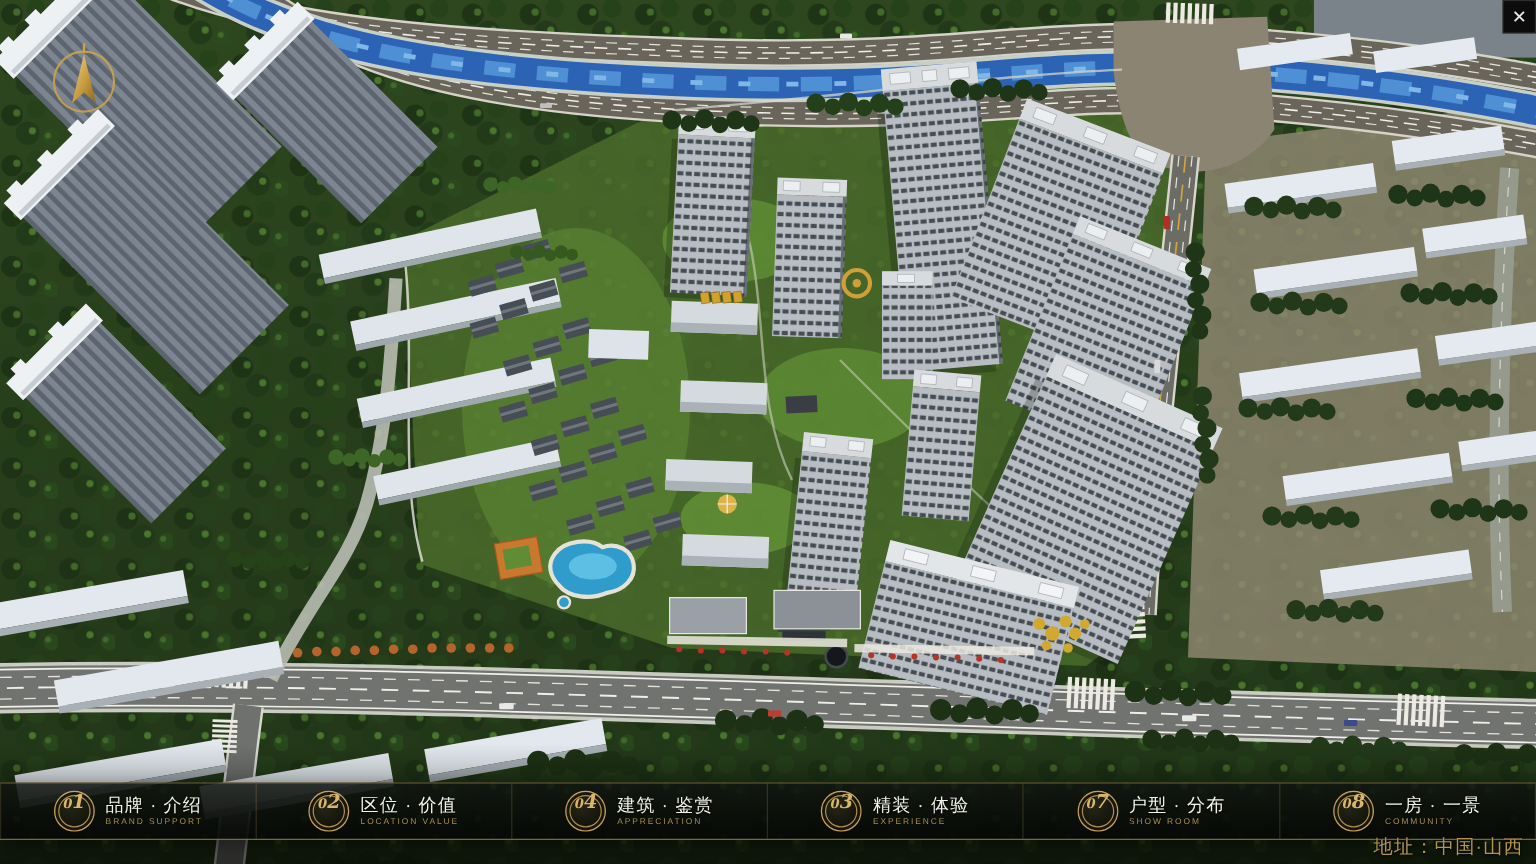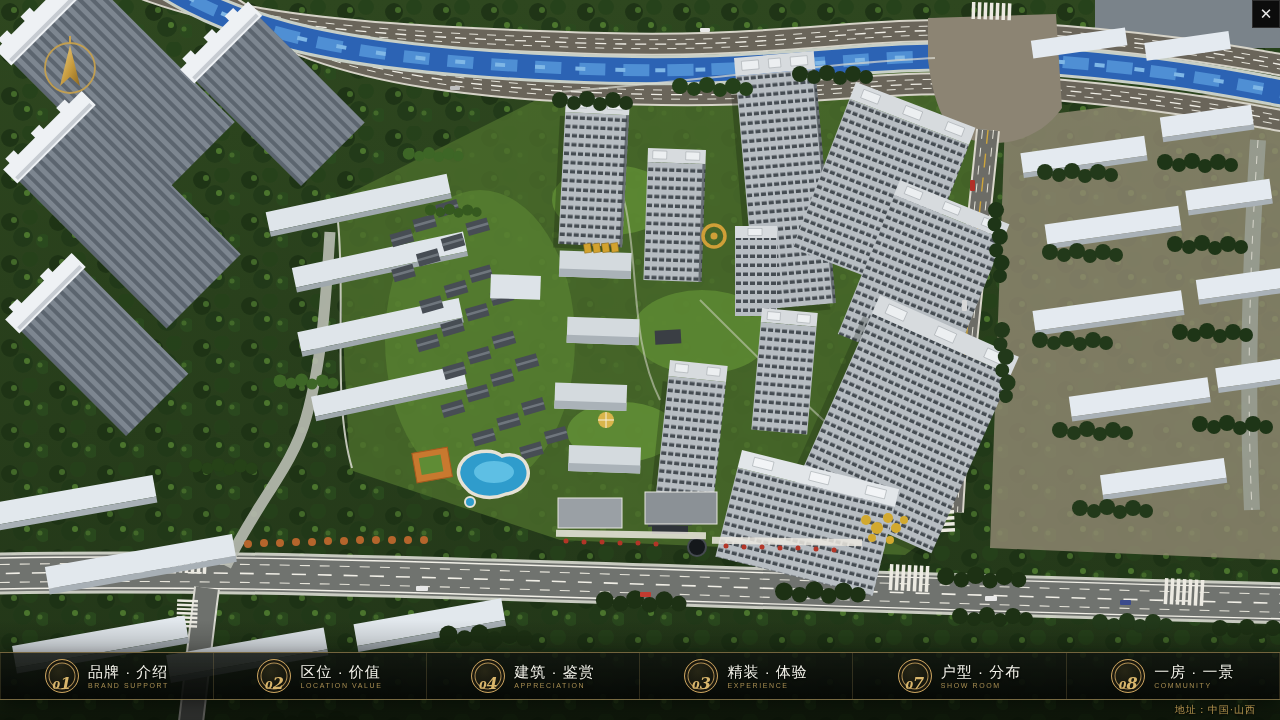--- a/index.html
+++ b/index.html
@@ -17,41 +17,41 @@
 
   
   .bottom-bar{position:absolute;left:0;right:0;bottom:20px;height:46px;display:flex;
               background:linear-gradient(180deg,rgba(16,20,15,.84),rgba(5,7,5,.9));
               border-top:1px solid rgba(186,160,98,.6);border-bottom:1px solid rgba(186,160,98,.6);
               box-shadow:0 6px 18px rgba(0,0,0,.55);}
   .nav-group{flex:1;display:flex;min-width:0;}
   .nav-item{flex:1;display:flex;align-items:center;justify-content:center;gap:9px;
             border-right:1px solid rgba(186,160,98,.22);cursor:pointer;min-width:0;}
   .nav-group.left .nav-item:first-child{border-left:1px solid rgba(186,160,98,.18);}
-  .badge{width:32px;height:32px;border-radius:50%;flex:none;display:flex;align-items:flex-end;justify-content:center;
+  .badge{width:32px;height:32px;border-radius:50%;flex:none;display:flex;align-items:flex-start;justify-content:center;
          border:1px solid #c9a25e;box-shadow:inset 0 0 0 2.5px rgba(8,10,7,.9),inset 0 0 0 3.5px rgba(201,162,94,.85);
          background:radial-gradient(circle at 40% 35%,rgba(70,62,34,.45),rgba(8,10,7,.75));}
   .nav-num{display:block;font:italic 700 16px "DejaVu Serif","Liberation Serif",serif;color:#d9b66c;line-height:1;}
   .nav-num::first-letter{font-size:11px;}
   .nav-txt{display:flex;flex-direction:column;align-items:flex-start;line-height:1;}
   .nav-zh{font-size:15px;font-weight:400;color:#f3f3ea;letter-spacing:1px;text-shadow:0 1px 2px #000;white-space:nowrap;}
   .nav-en{font-size:7px;color:#a88e52;letter-spacing:1.6px;margin-top:3px;white-space:nowrap;}
 
   
   .logo-panel{width:132px;flex:none;height:78px;margin-top:-16px;z-index:2;position:relative;cursor:pointer;
               background:linear-gradient(180deg,#0d120e,#070a07);
               border:1px solid #a18a50;box-shadow:0 0 0 3px #0a0d0a,0 6px 16px rgba(0,0,0,.7),inset 0 0 0 2px rgba(161,138,80,.3);
               display:flex;flex-direction:column;align-items:center;justify-content:center;box-sizing:border-box;}
   .logo-title{font-family:"DejaVu Serif","Liberation Serif",serif;font-size:18px;color:#dabb72;
               letter-spacing:5px;padding-left:5px;margin-top:3px;text-shadow:0 0 7px rgba(215,180,105,.4);}
   .logo-sub{width:58px;height:3px;margin-top:5px;opacity:.75;
             background:repeating-linear-gradient(90deg,#7e6b3f 0 3px,transparent 3px 6px);}
 
   
-  .address{position:absolute;right:24px;bottom:3px;font-size:10px;color:#b5954f;letter-spacing:1px;
+  .address{position:absolute;right:10px;bottom:3px;font-size:16px;color:#b5954f;letter-spacing:1px;
            text-shadow:0 1px 2px #000;}
 </style>
 </head>
 <body>
 
 <div class="stage">
 
   <svg class="scene" viewBox="0 0 1280 720" aria-hidden="true">
     <defs>
       <linearGradient id="gBase" x1="0" y1="0" x2="0" y2="1">

